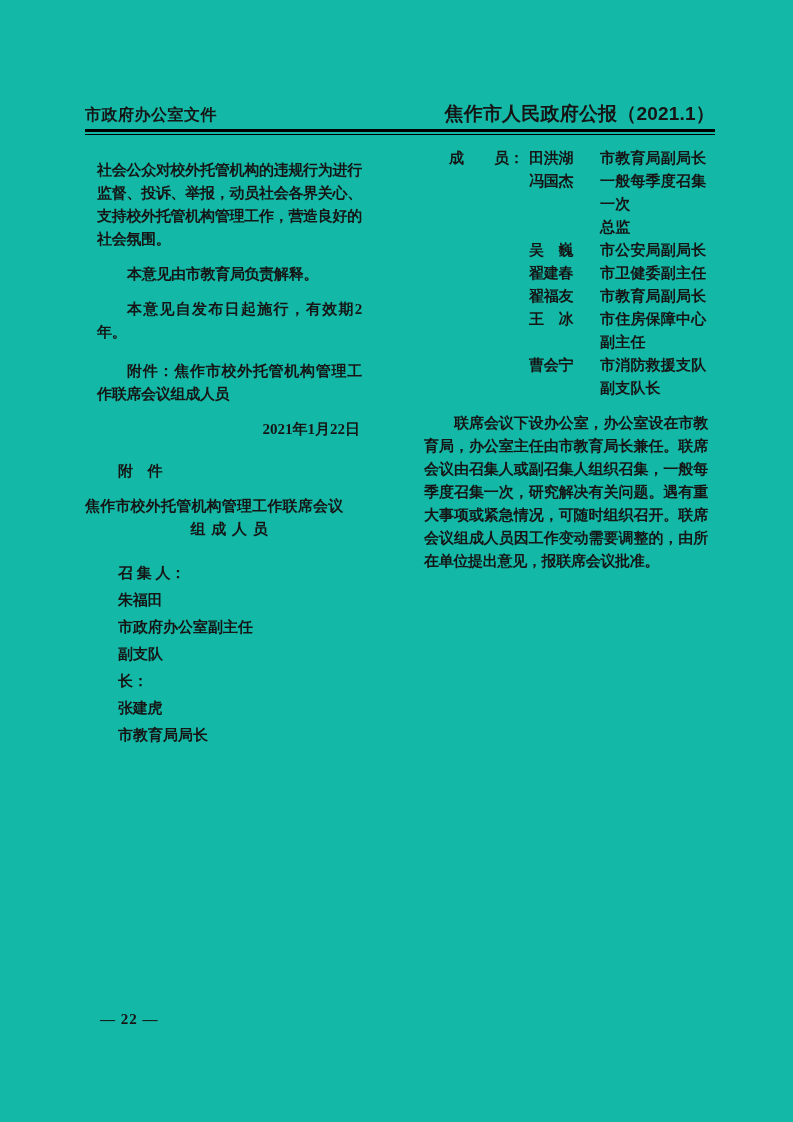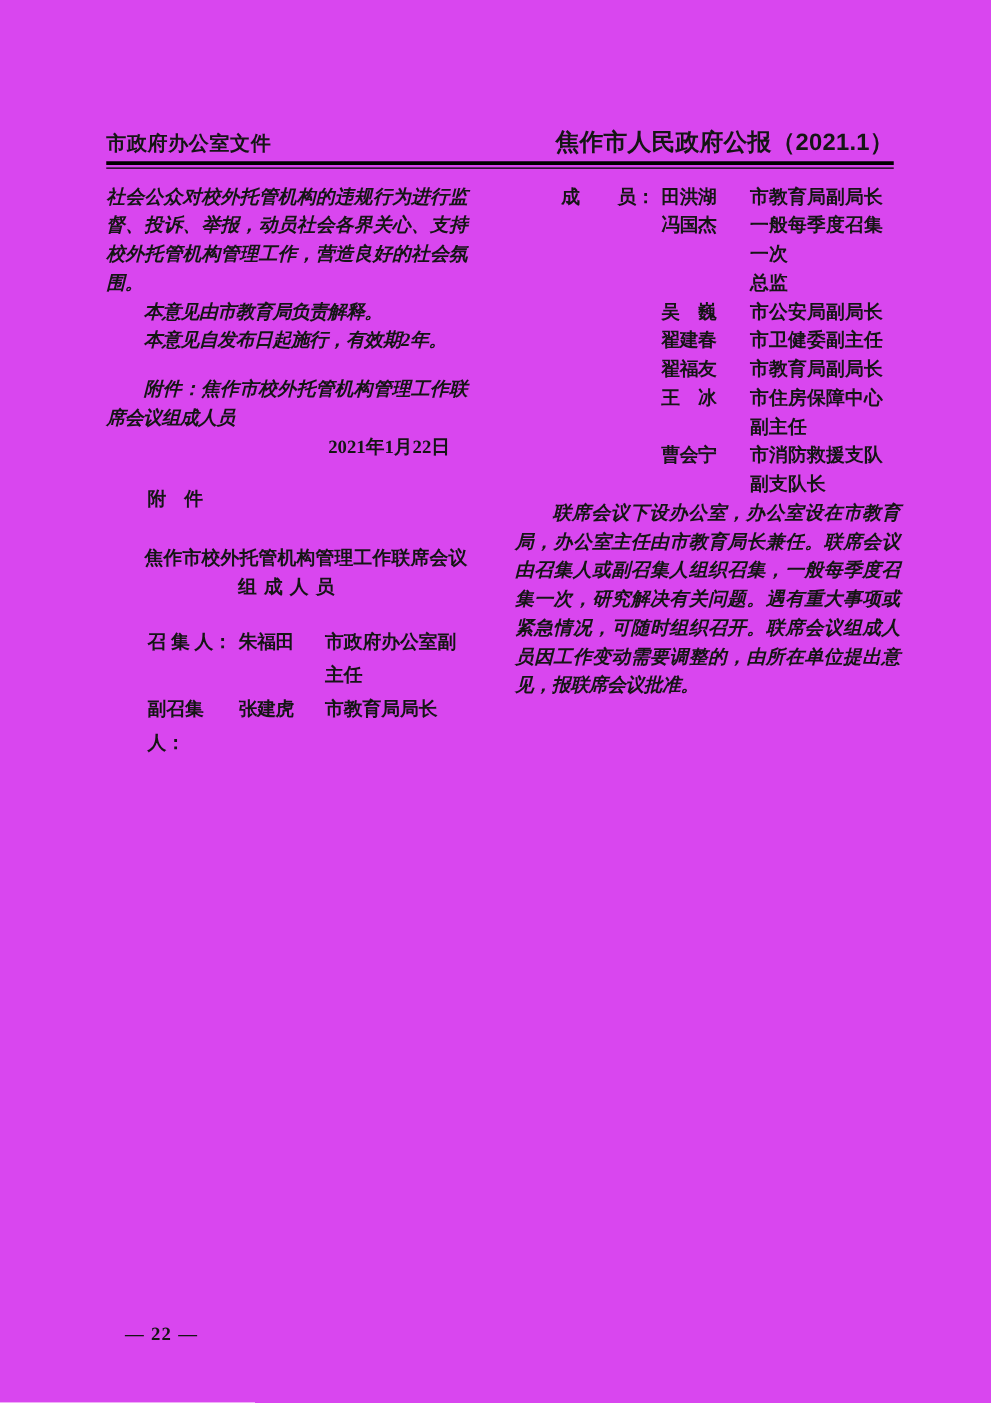--- a/index.html
+++ b/index.html
@@ -1,20 +1,20 @@
 <!DOCTYPE html>
 <html><head>
 <meta charset="utf-8">
 <style>
   html, body { margin: 0; padding: 0; background: #ffffff; }
   #page {
     position: relative;
     width: 793px;
     height: 1122px;
-    background: #d946ef;
+    background: #14b8a6;
     color: #151515;
     font-family: "Liberation Serif", serif;
     font-weight: 700;
     overflow: hidden;
   }
   
   .hdr {
     position: absolute;
     left: 85px; top: 101px; width: 630px;
     display: flex; justify-content: space-between; align-items: baseline;
@@ -28,54 +28,54 @@
   .rule-thin  { height: 1px; background: #000; margin-top: 2px; }
 
   
   .col {
     position: absolute; top: 147px;
     font-size: 15px; line-height: 23px; letter-spacing: -0.3px;
     text-align: justify;
   }
   .col-left  { left: 85px;  width: 289px; }
   .col-right { left: 412px; width: 308px; }
-  .col p { margin: 0; font-style: italic; }
+  .col p { margin: 12px; }
   .indent { text-indent: 2em; }
 
   .attach-note { margin-top: 16px !important; }
   .date-line {
     text-align: right;
     padding-right: 14px;
     letter-spacing: 0;
   }
   .appendix-label { margin-top: 19px; padding-left: 33px; text-align: left; }
-  .appendix-title  { margin-top: 24px; text-align: right; letter-spacing: 0.2px; }
+  .appendix-title  { margin-top: 12px; text-align: left; letter-spacing: 0.2px; }
   .appendix-title2 { text-align: center; letter-spacing: 1px; }
 
   .convener-rows { margin-top: 19px; }
-  .cv-row { display: flex; line-height: 27px; padding-left: 33px; text-align: left; }
+  .cv-row { display: flex; line-height: 27px; padding-left: 33px; text-align: left; flex-direction: column; }
   .cv-label { width: 73px; flex: none; letter-spacing: 0; }
   .cv-name  { width: 69px; flex: none; font-family: Liberation Serif, serif; }
   .cv-title { flex: 1; letter-spacing: 0; }
 
   
   .mem-row { display: flex; text-align: left; }
   .mem-label {
     width: 117px; flex: none;
     padding-left: 37px; box-sizing: border-box;
     letter-spacing: 0;
   }
   .mem-name { width: 71px; flex: none; }
   .mem-title { flex: 1; white-space: pre-line; letter-spacing: 0.2px; }
 
   .office-para { text-indent: 2em; }
 
   
   .footer {
-    position: absolute; left: 100px; top: 1060px;
+    position: absolute; left: 100px; top: 1011px;
     font-size: 15px; letter-spacing: 1px; font-weight: 700;
   }
 </style>
 </head>
 <body>
 
 <div id="page">
 
   <div class="hdr">
     <span class="hdr-left">市政府办公室文件</span>
@@ -97,21 +97,21 @@
     <div class="appendix-title">焦作市校外托管机构管理工作联席会议</div>
     <div class="appendix-title2">组 成 人 员</div>
 
     <div class="convener-rows">
       <div class="cv-row">
         <span class="cv-label">召 集 人：</span>
         <span class="cv-name">朱福田</span>
         <span class="cv-title">市政府办公室副主任</span>
       </div>
       <div class="cv-row">
-        <span class="cv-label">副召集人：</span>
+        <span class="cv-label">副支队长：</span>
         <span class="cv-name">张建虎</span>
         <span class="cv-title">市教育局局长</span>
       </div>
     </div>
   </div>
 
   <div class="col col-right">
     <div>
       <div class="mem-row">
         <span class="mem-label">成　　员：</span>

